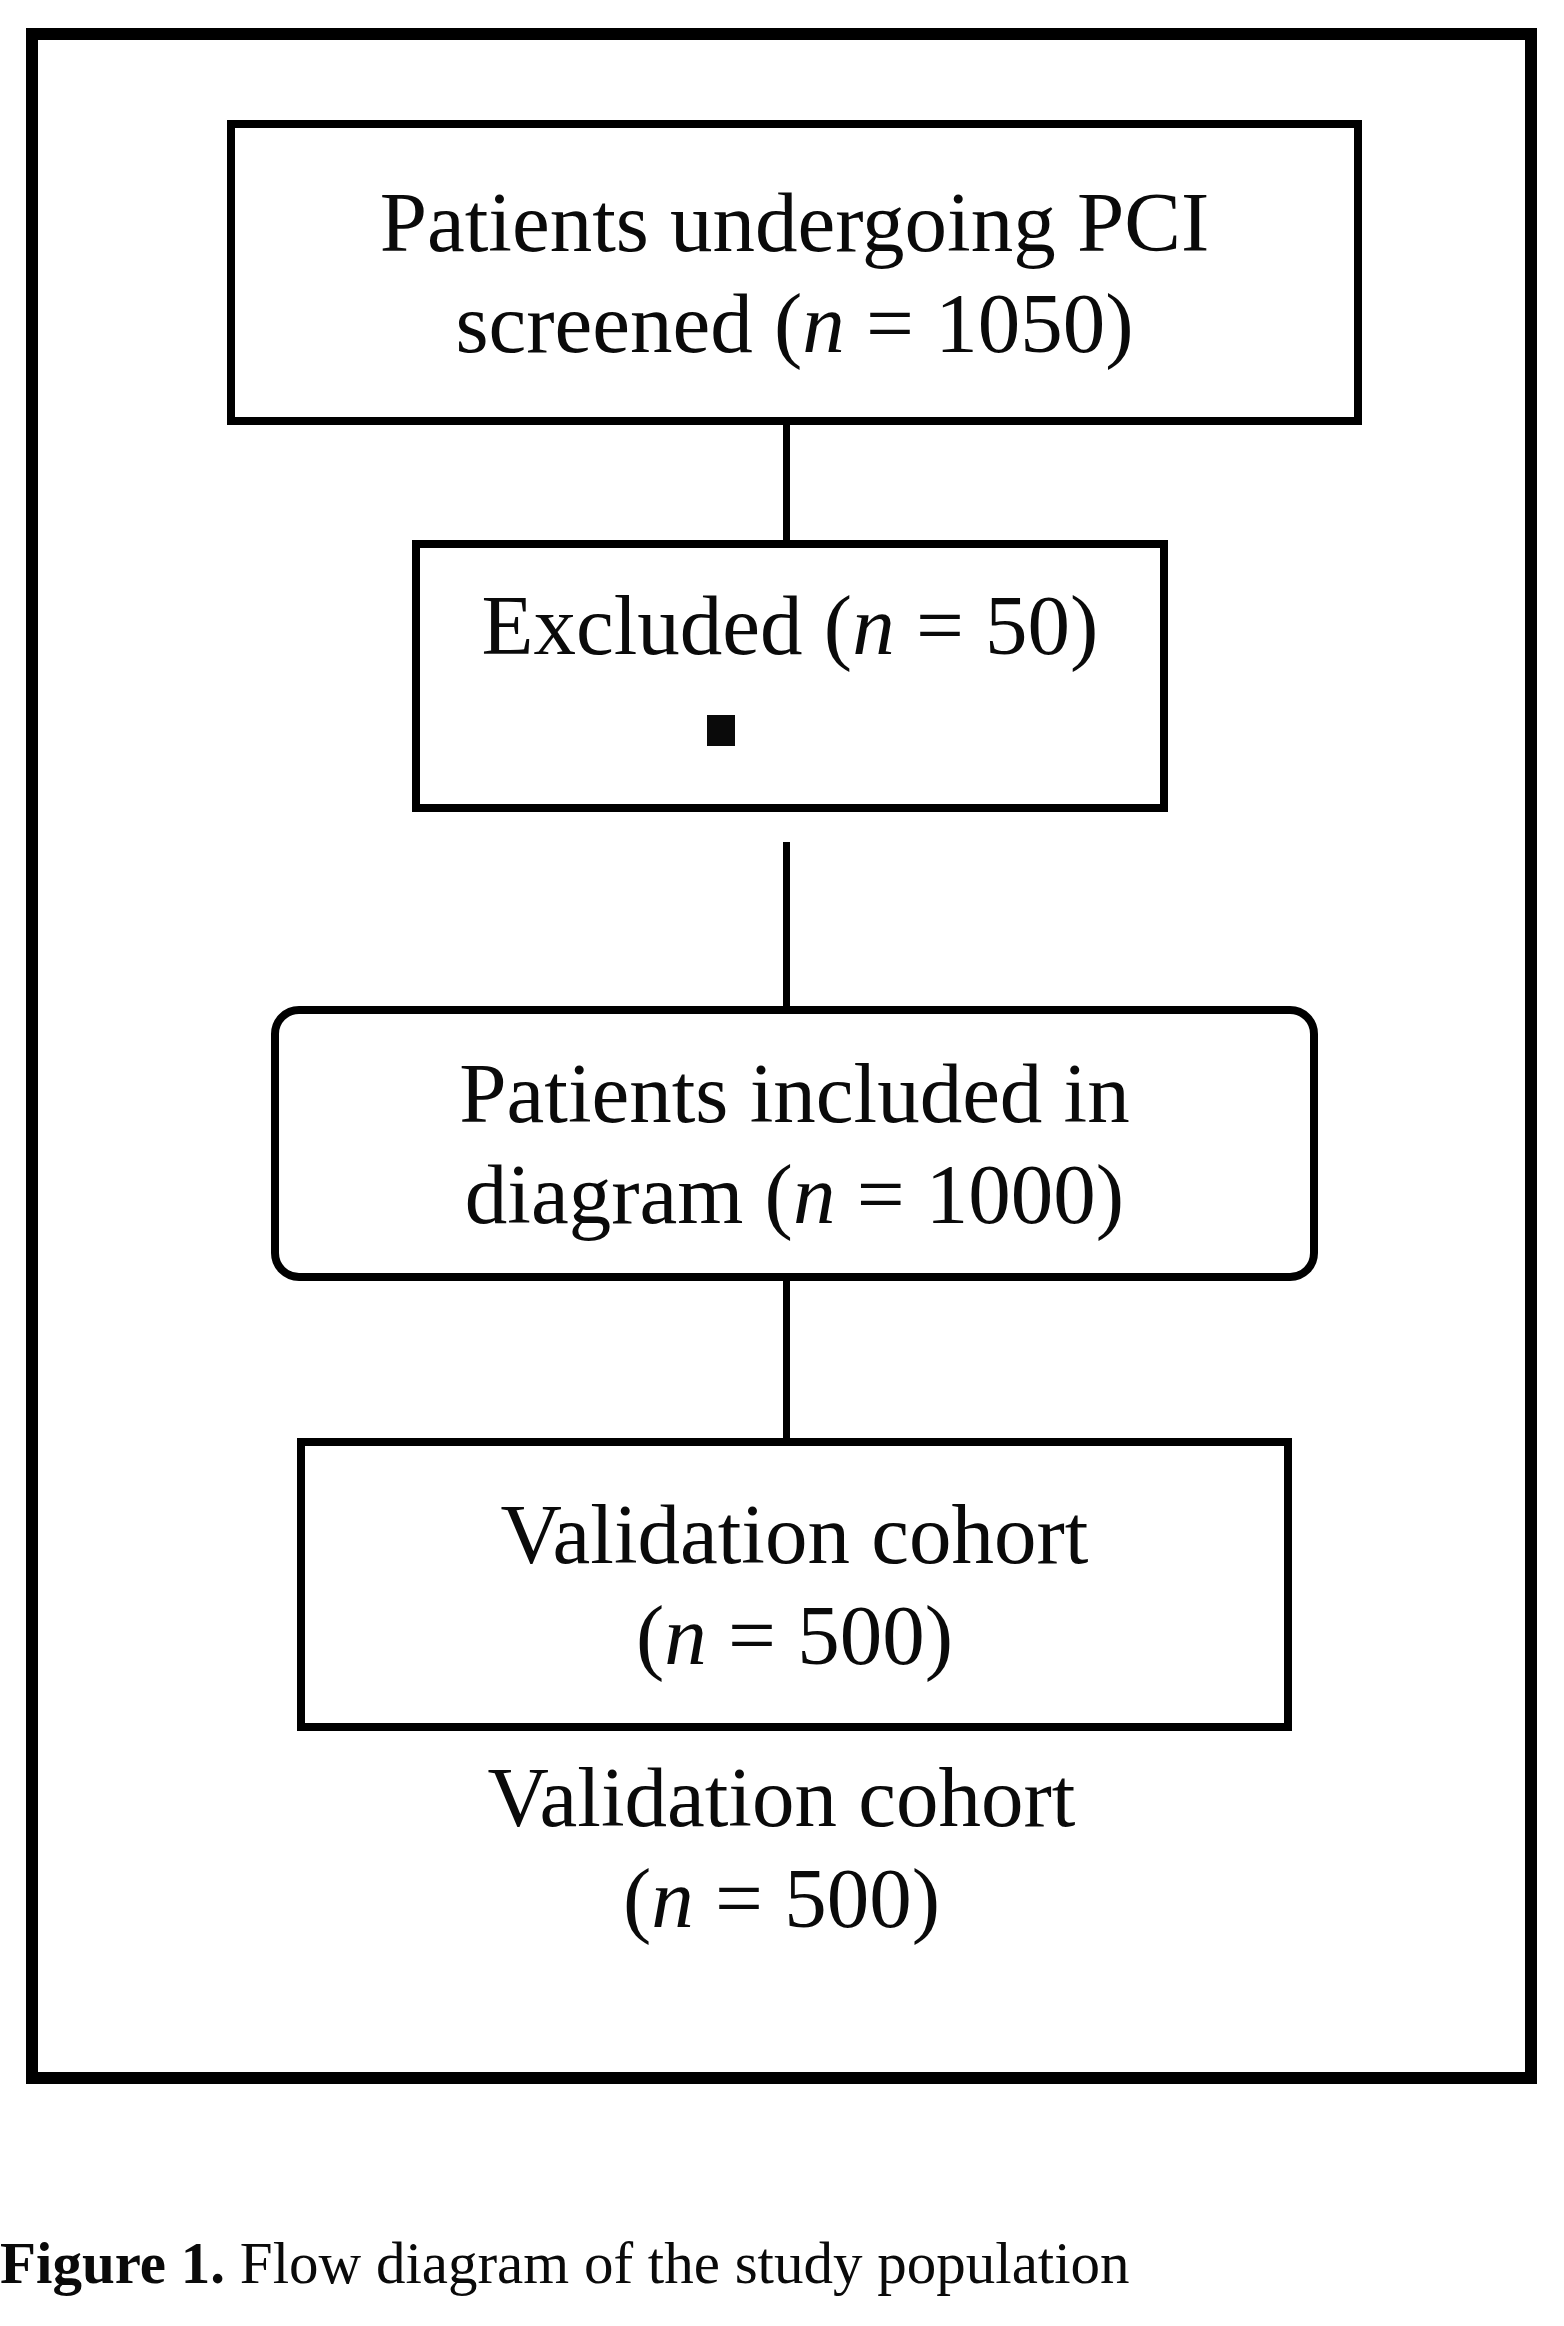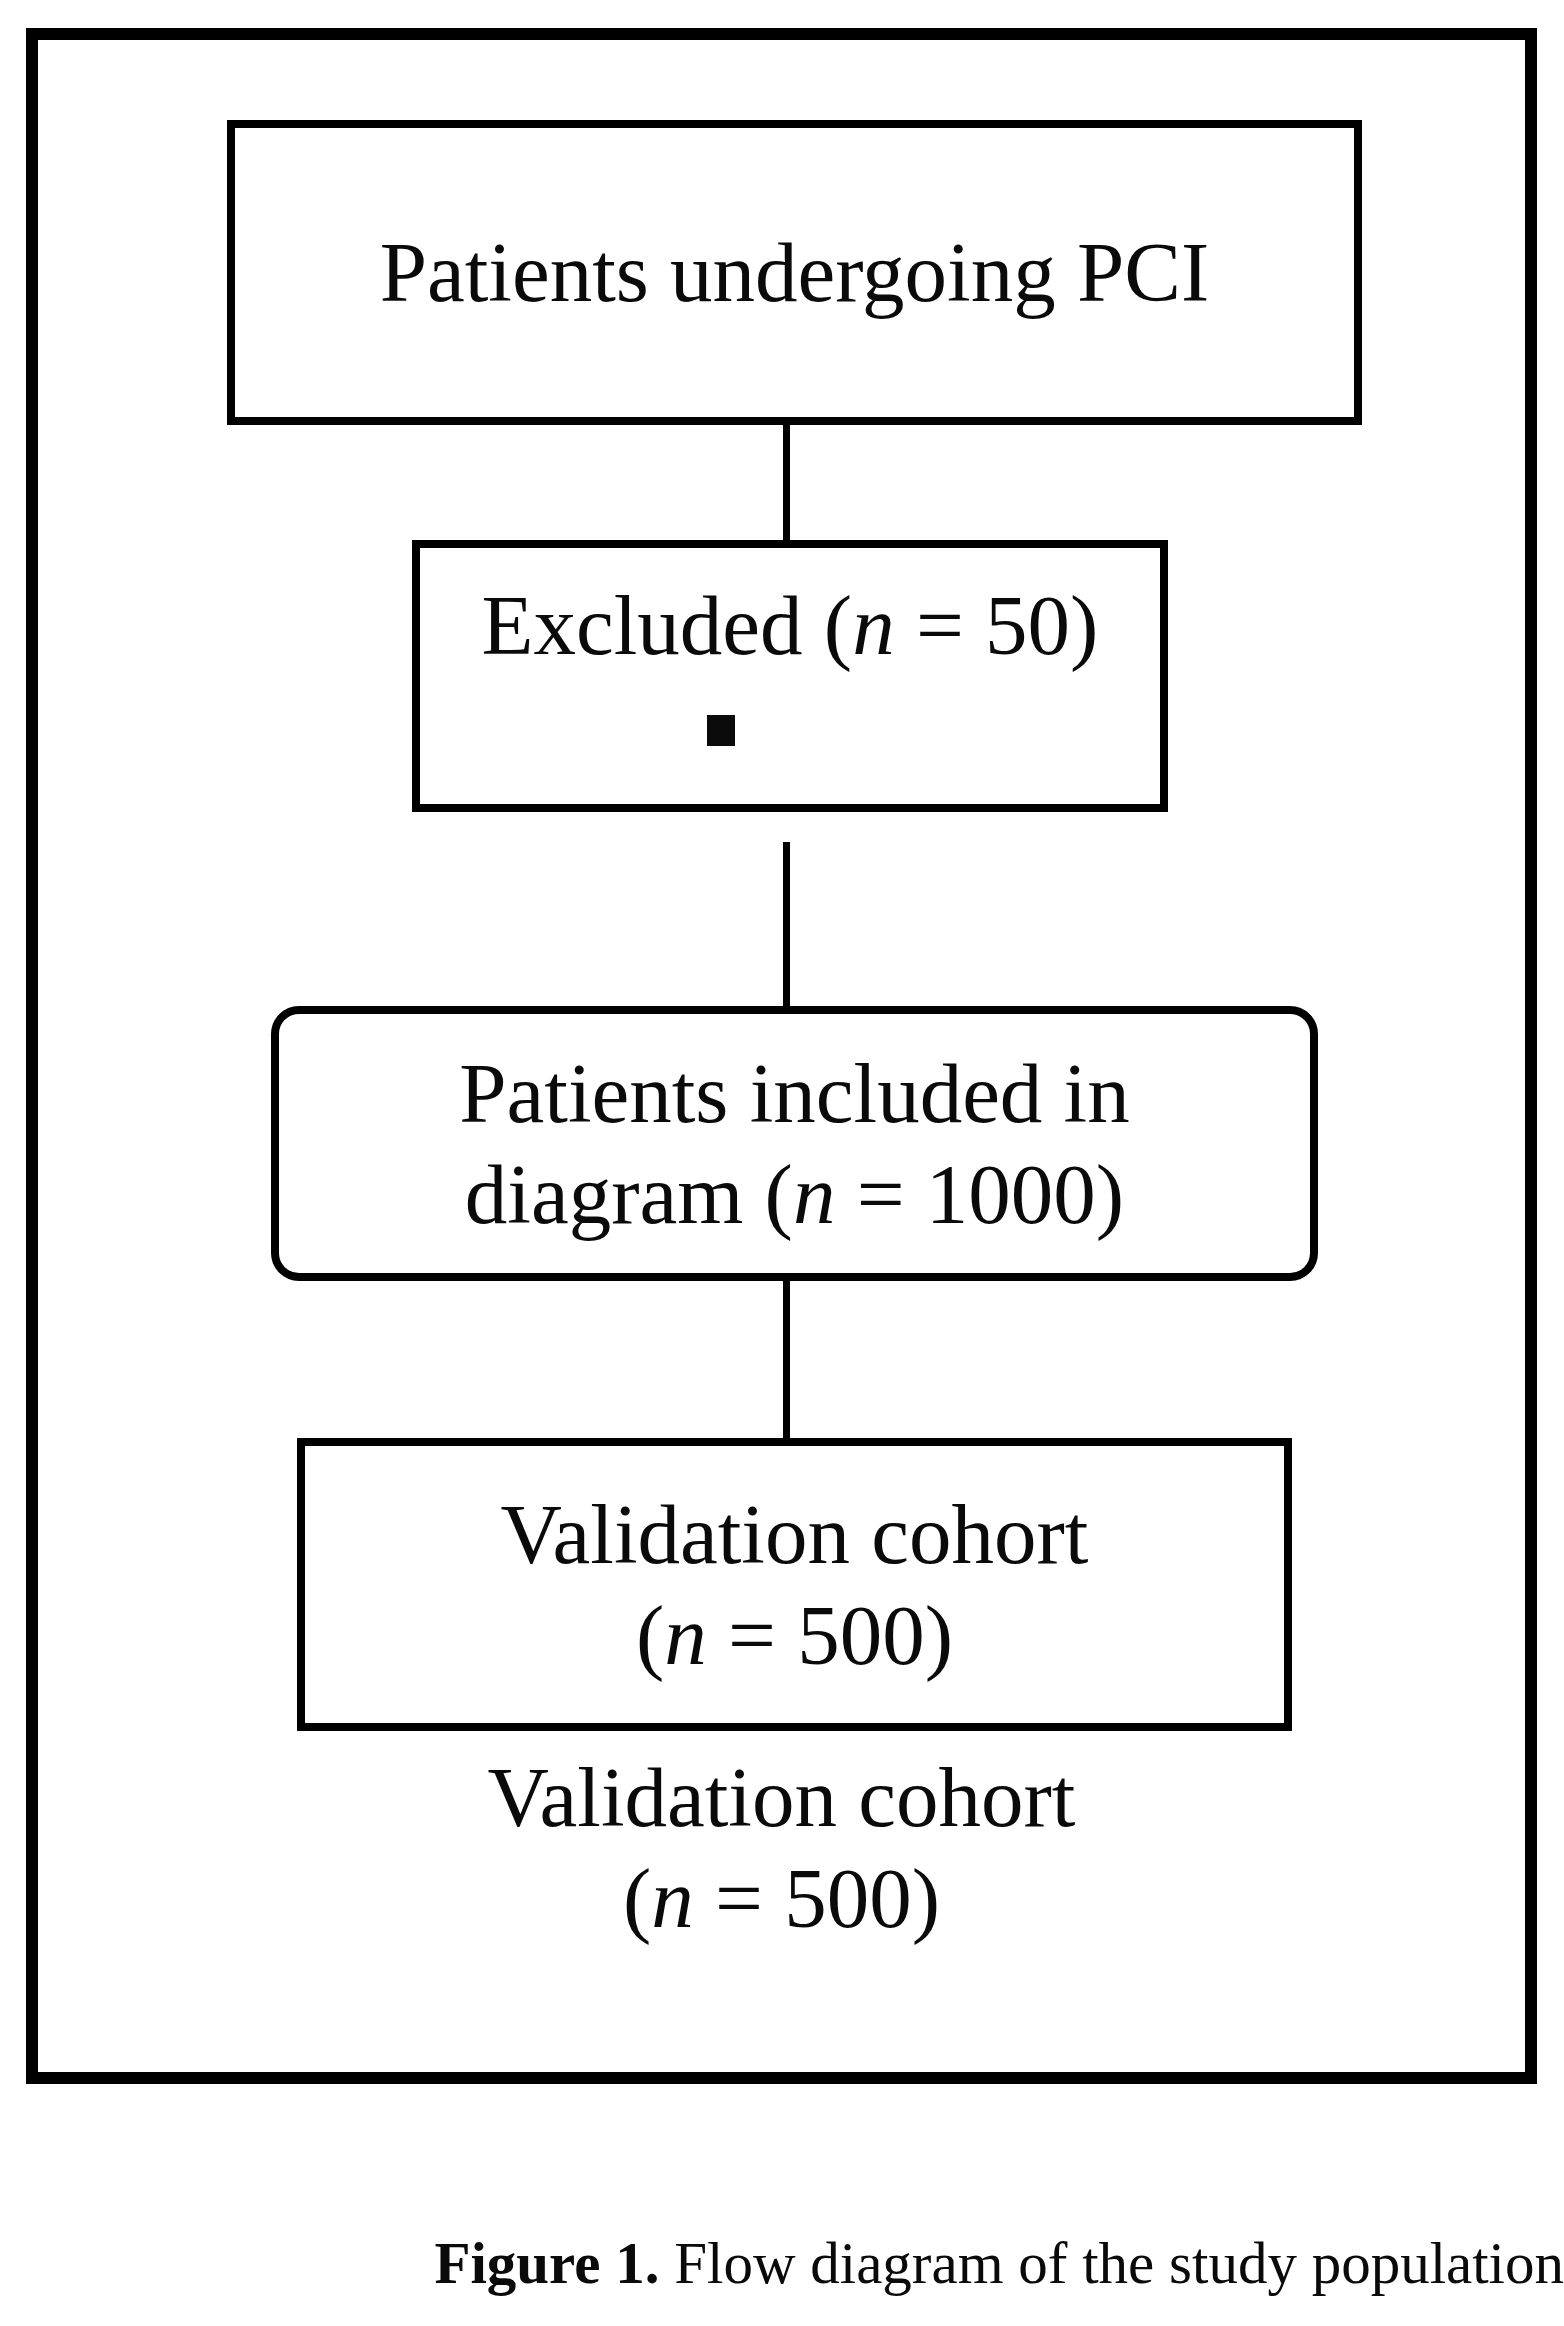--- a/index.html
+++ b/index.html
@@ -71,38 +71,41 @@
     height: 31px;
     background: #0a0a0a;
     margin-right: 39px;
     vertical-align: 9.2px;
   }
   .caption {
     position: absolute;
     left: 0;
     top: 2222px;
     width: 1564px;
-    text-align: right;
+    text-align: left;
     font-size: 59px;
     line-height: 83px;
     color: #0a0a0a;
     white-space: nowrap;
   }
   .caption b { font-weight: 700; }
 </style>
 </head>
 <body>
 
 <div id="page">
 
   <div class="outer-border"></div>
 
   <div class="box box-screened">
     <div>
       <span>Patients undergoing PCI</span>
+    </div>
+    <div>
+      <span>screened (</span><span class="it">n</span><span> = 1050)</span>
     </div>
   </div>
 
   <div class="connector conn-1"></div>
 
   <div class="box box-excluded">
     <div>
       <span>Excluded (</span><span class="it">n</span><span> = 50)</span>
     </div>
     <div class="bullet-line">

